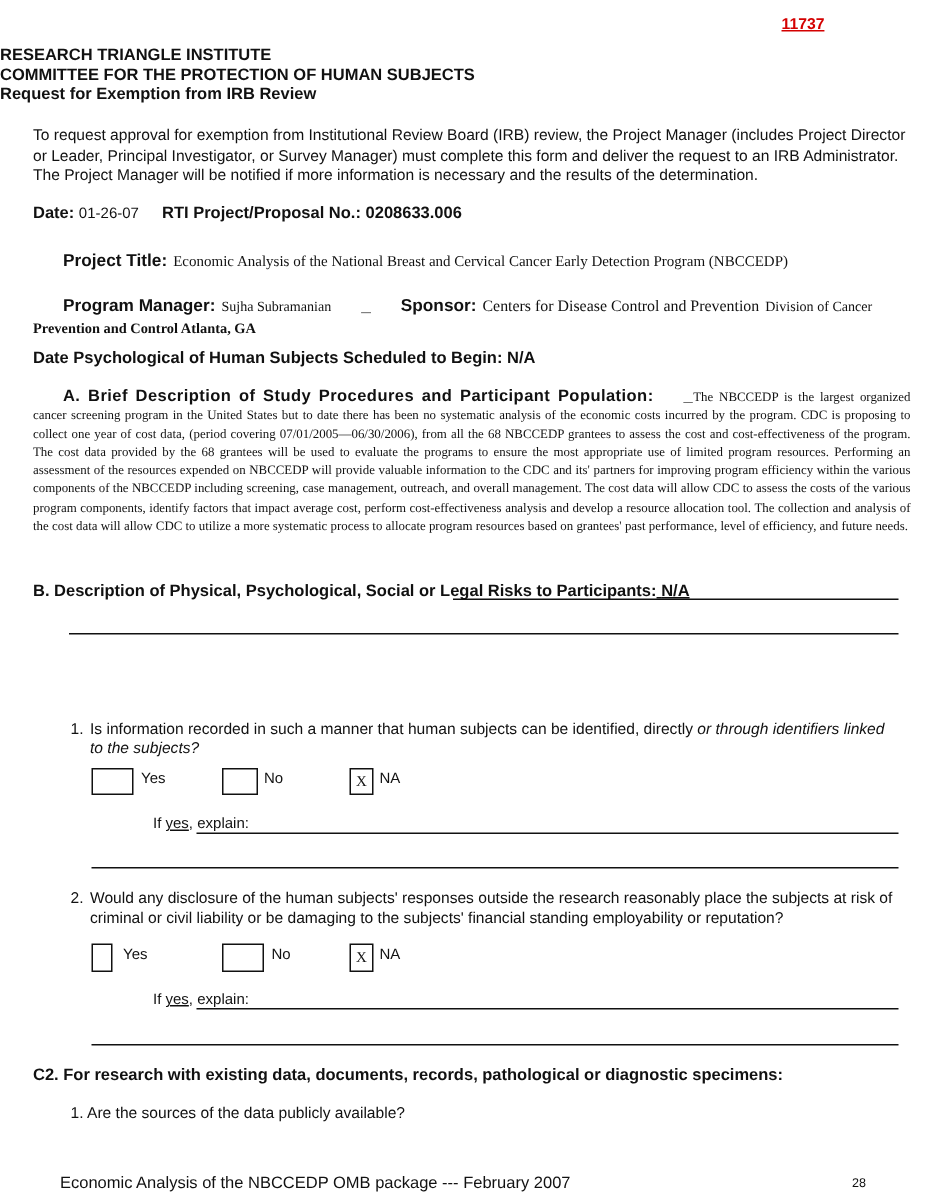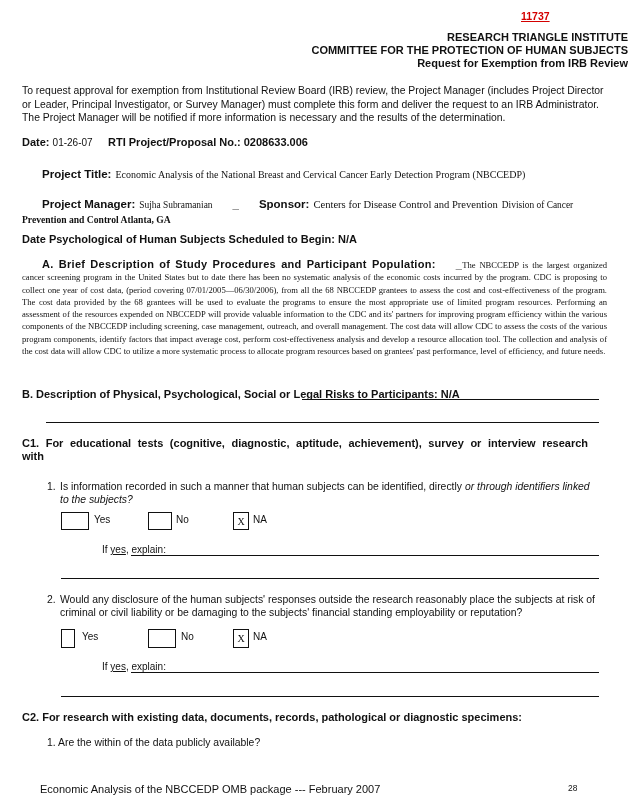--- a/index.html
+++ b/index.html
@@ -1,21 +1,21 @@
 <!DOCTYPE html>
 <html><head>
 <meta charset="utf-8">
 <style>
   html, body { margin: 0; padding: 0; background: #ffffff; }
   body { width: 628px; height: 796px; position: relative; overflow: hidden; color: #111; }
   .sans { font-family: "Liberation Sans", sans-serif; }
   .serif { font-family: "Liberation Serif", serif; }
   .abs { position: absolute; }
   .docnum { left: 521px; top: 10px; font-size: 10.5px; font-weight: bold; color: #d40000; text-decoration: underline; }
-  .hdr { left: 0; width: 628px; text-align: right; font-size: 11px; font-weight: bold; line-height: 13px; }
+  .hdr { left: 0; width: 628px; text-align: left; font-size: 11px; font-weight: bold; line-height: 13px; }
   .hdr1 { top: 31px; } .hdr2 { top: 44px; } .hdr3 { top: 57px; font-weight: bold; }
   .intro { left: 22px; top: 84px; width: 585px; font-size: 10.4px; line-height: 13.5px; }
   .date-row { left: 22px; top: 136px; font-size: 11px; font-weight: bold; }
   .date-row .val { font-weight: normal; font-size: 10px; }
   .proj-no { left: 108px; top: 136px; font-size: 11px; font-weight: bold; }
   .lbl { font-size: 11.5px; font-weight: bold; padding-left: 20px; }
   .serif-val { font-size: 10px; }
   .ptitle { left: 22px; top: 164px; }
   .pmgr { left: 22px; top: 194px; }
   .pmgr2 { left: 22px; top: 214px; font-size: 9.6px; font-weight: bold; }
@@ -54,21 +54,21 @@
   <span>RTI Project/Proposal No.:</span>
   <span>0208633.006</span>
 </div>
 
 <div class="abs ptitle">
   <span class="sans lbl">Project Title:</span>
   <span class="serif serif-val">Economic Analysis of the National Breast and Cervical Cancer Early Detection Program (NBCCEDP)</span>
 </div>
 
 <div class="abs pmgr">
-  <span class="sans lbl">Project Manager:</span>
+  <span class="sans lbl">Program Manager:</span>
   <span class="serif" style="font-size:9.4px">Sujha Subramanian</span><span class="sans lbl">_</span><span class="sans lbl">Sponsor:</span>
   <span class="serif" style="font-size:10.6px">Centers for Disease Control and Prevention</span>
   <span class="serif" style="font-size:9.4px">Division of Cancer</span>
 </div>
 <div class="abs serif pmgr2">Prevention and Control  Atlanta, GA</div>
 
 <div class="abs sans dpart">
   <span>Date Psychological of Human Subjects Scheduled to Begin:</span>
   <span>N/A</span>
 </div>
@@ -77,21 +77,20 @@
   <span class="sans lbl">A.   Brief Description of Study Procedures and Participant Population:</span><span class="sans lbl">_</span><span class="serif">The NBCCEDP is the largest organized cancer screening program in the United States but to date there has been no systematic analysis of the economic costs incurred by the program. CDC is proposing to collect one year of cost data, (period covering 07/01/2005—06/30/2006), from all the 68 NBCCEDP grantees to assess the cost and cost-effectiveness of the program. The cost data provided by the 68 grantees will be used to evaluate the programs to ensure the most appropriate use of limited program resources. Performing an assessment of the resources expended on NBCCEDP will provide valuable information to the CDC and its' partners for improving program efficiency within the various components of the NBCCEDP including screening, case management, outreach, and overall management. The cost data will allow CDC to assess the costs of the various program components, identify factors that impact average cost, perform cost-effectiveness analysis and develop a resource allocation tool. The collection and analysis of the cost data will allow CDC to utilize a more systematic process to allocate program resources based on grantees' past performance, level of efficiency, and future needs.</span>
 </div>
 
 <div class="abs sans secB">
   <span>B.    Description of Physical, Psychological, Social or Legal Risks to Participants:</span><span class="u">&nbsp;</span><span class="u">N/A</span>
 </div>
 <div class="line" style="left:302px; top:399px; width:297px;"></div>
 <div class="line" style="left:46px; top:422px; width:553px;"></div>
 
 <div class="abs sans secC" style="left:22px; top:437px; width:585px;">
-  <div style="word-spacing:3.5px;">C1.  For educational tests (cognitive, diagnostic, aptitude, achievement), survey or interview research with</div>
 </div>
 
 <div class="abs sans q" style="left:47px; top:480px; width:553px;">
   <div style="display:flex;">
     <span style="width:13px;">1.</span>
     <span style="flex:1;"><span>Is information recorded in such a manner that human subjects can be identified, directly </span><i>or through identifiers linked to the subjects?</i></span>
   </div>
 </div>
 
 <div class="cb" style="left:61px; top:512px;"></div>
@@ -119,17 +118,17 @@
 <div class="cb small" style="left:233px; top:629px; height:19px;">X</div>
 <div class="cblbl sans" style="left:253px; top:631px;">NA</div>
 
 <div class="abs sans expl" style="left:61px; top:661px;"><span>If </span><u>yes</u><span>, explain:</span></div>
 <div class="line" style="left:131px; top:672px; width:468px;"></div>
 <div class="line" style="left:61px; top:696px; width:538px;"></div>
 
 <div class="abs sans secC" style="left:22px; top:711px;">C2.  For research with existing data, documents, records, pathological or diagnostic specimens:</div>
 <div class="abs sans q" style="left:47px; top:736px;">
   <span>1.</span>
-  <span>Are the within of the data publicly available?</span>
+  <span>Are the sources of the data publicly available?</span>
 </div>
 
 <div class="abs sans footer">Economic Analysis of the NBCCEDP OMB package --- February 2007</div>
 <div class="abs sans pageno">28</div>
 
 </body></html>

